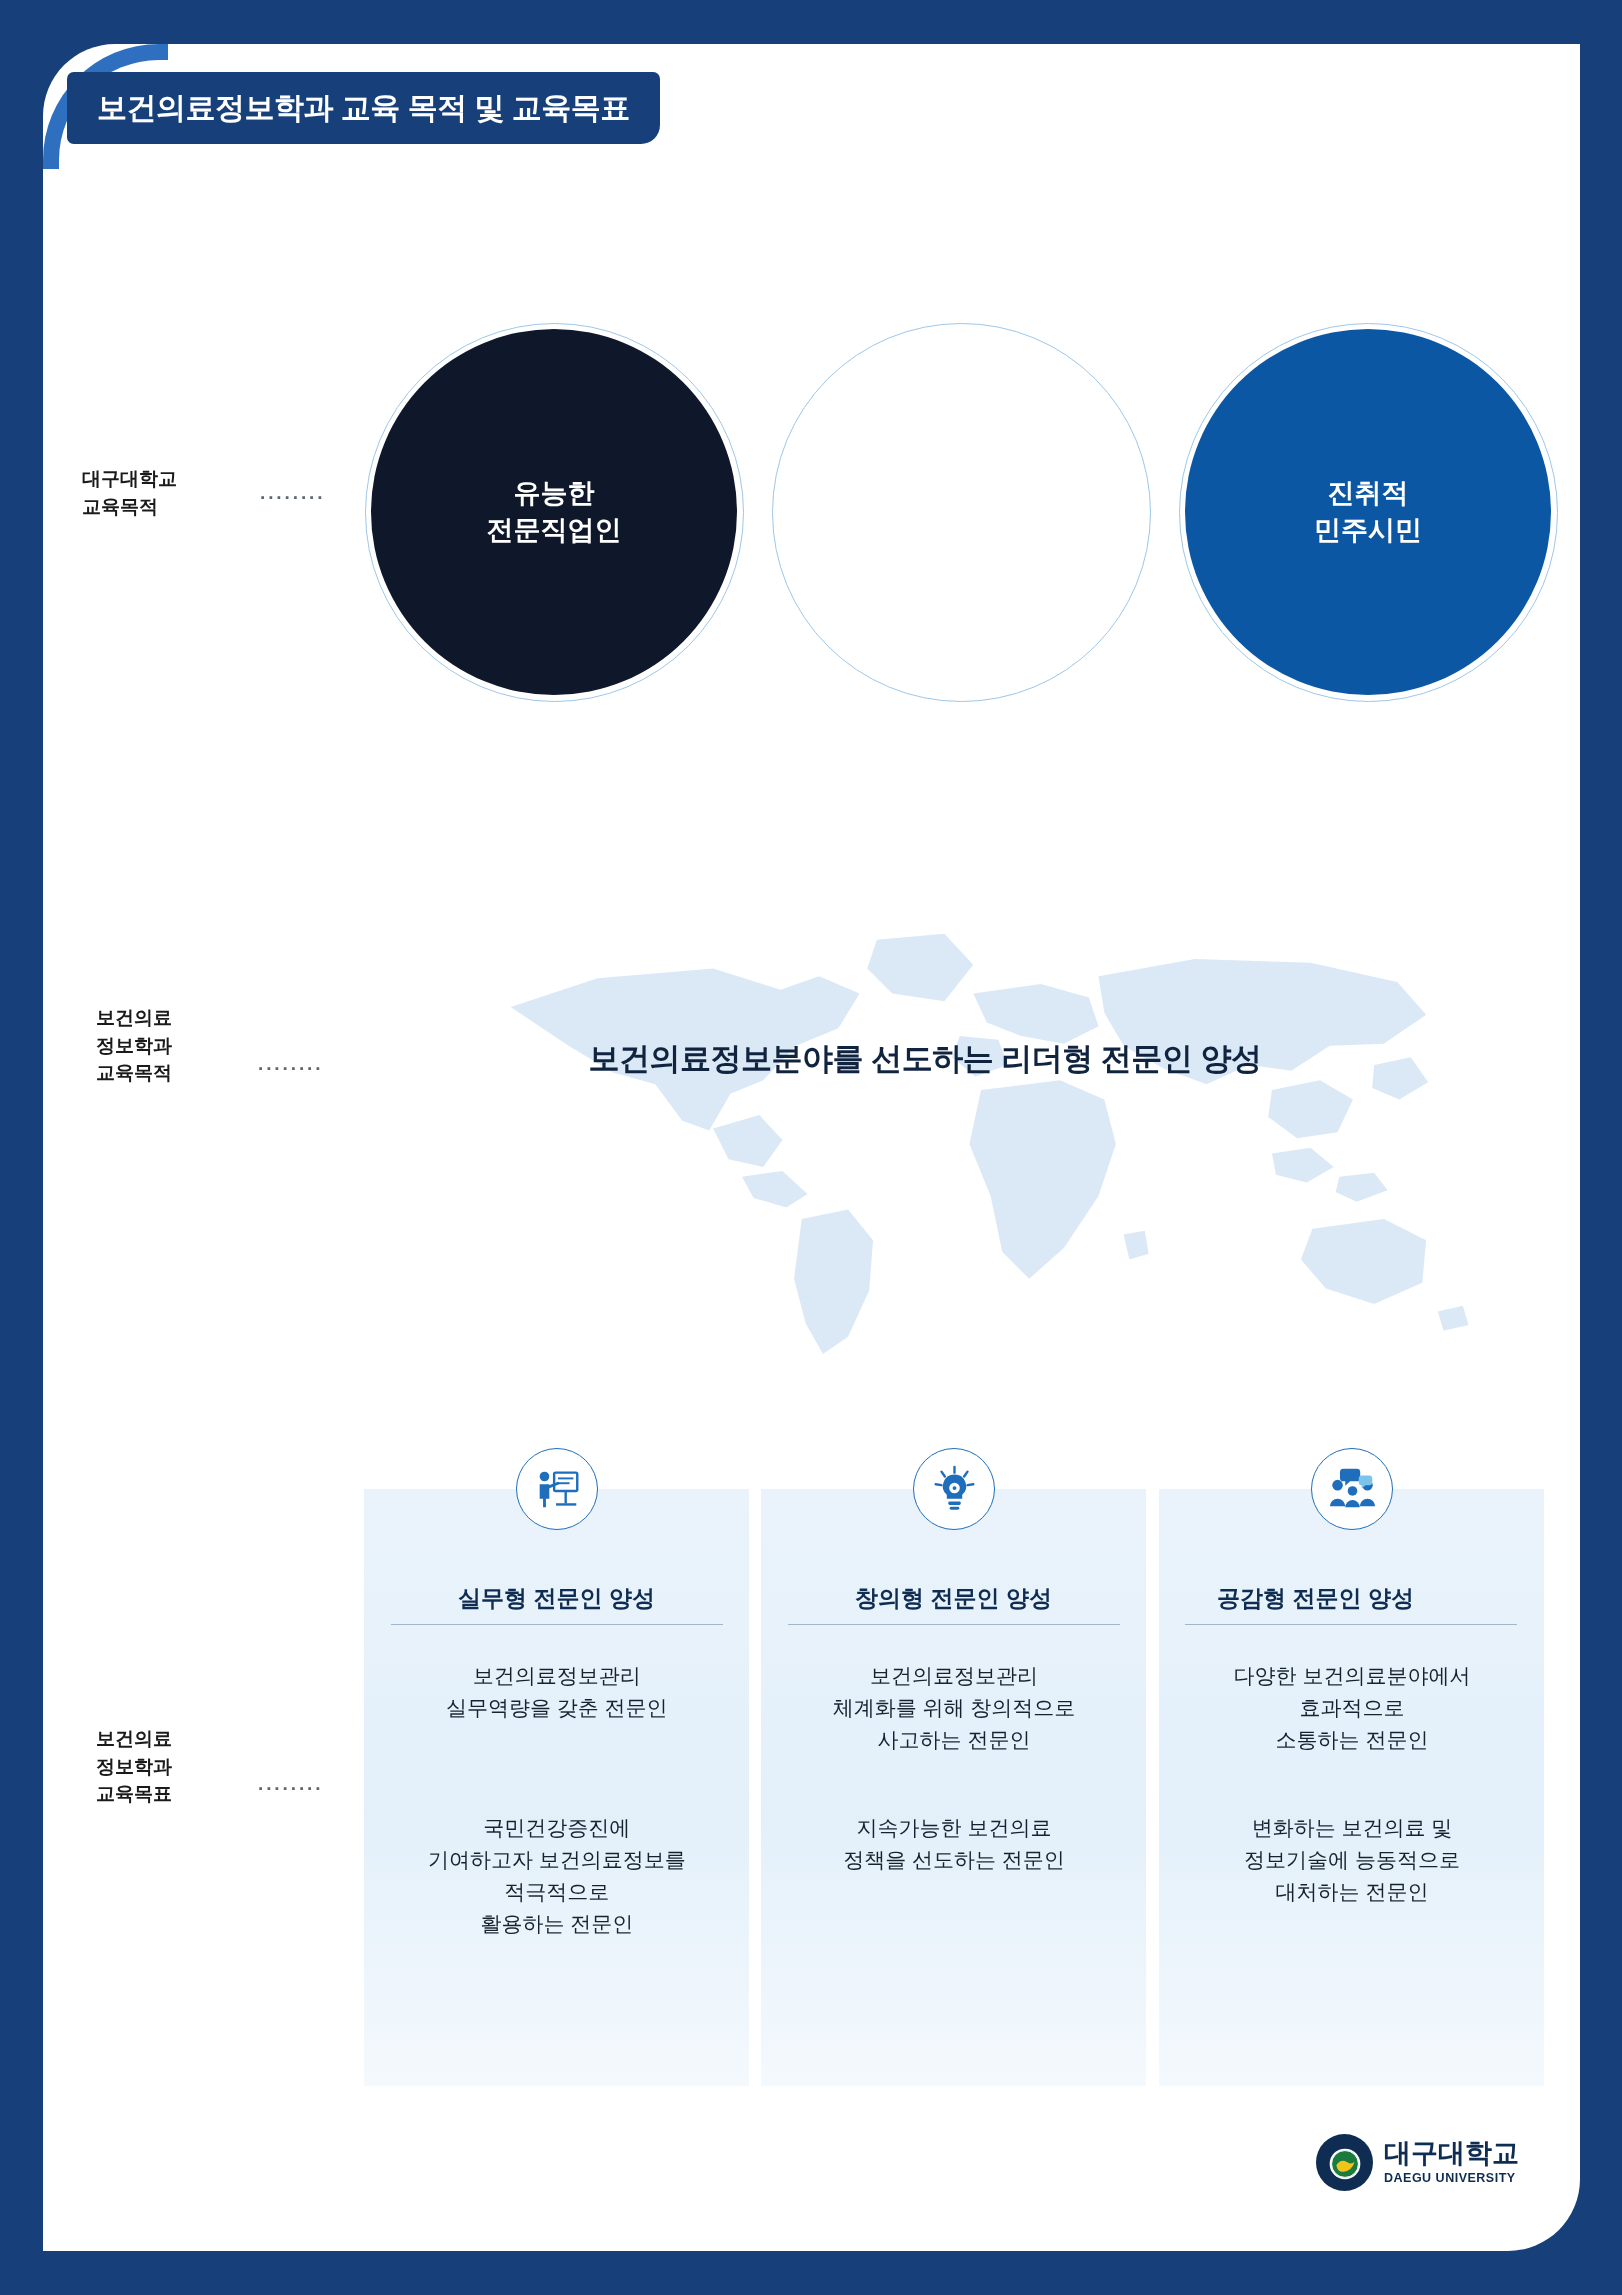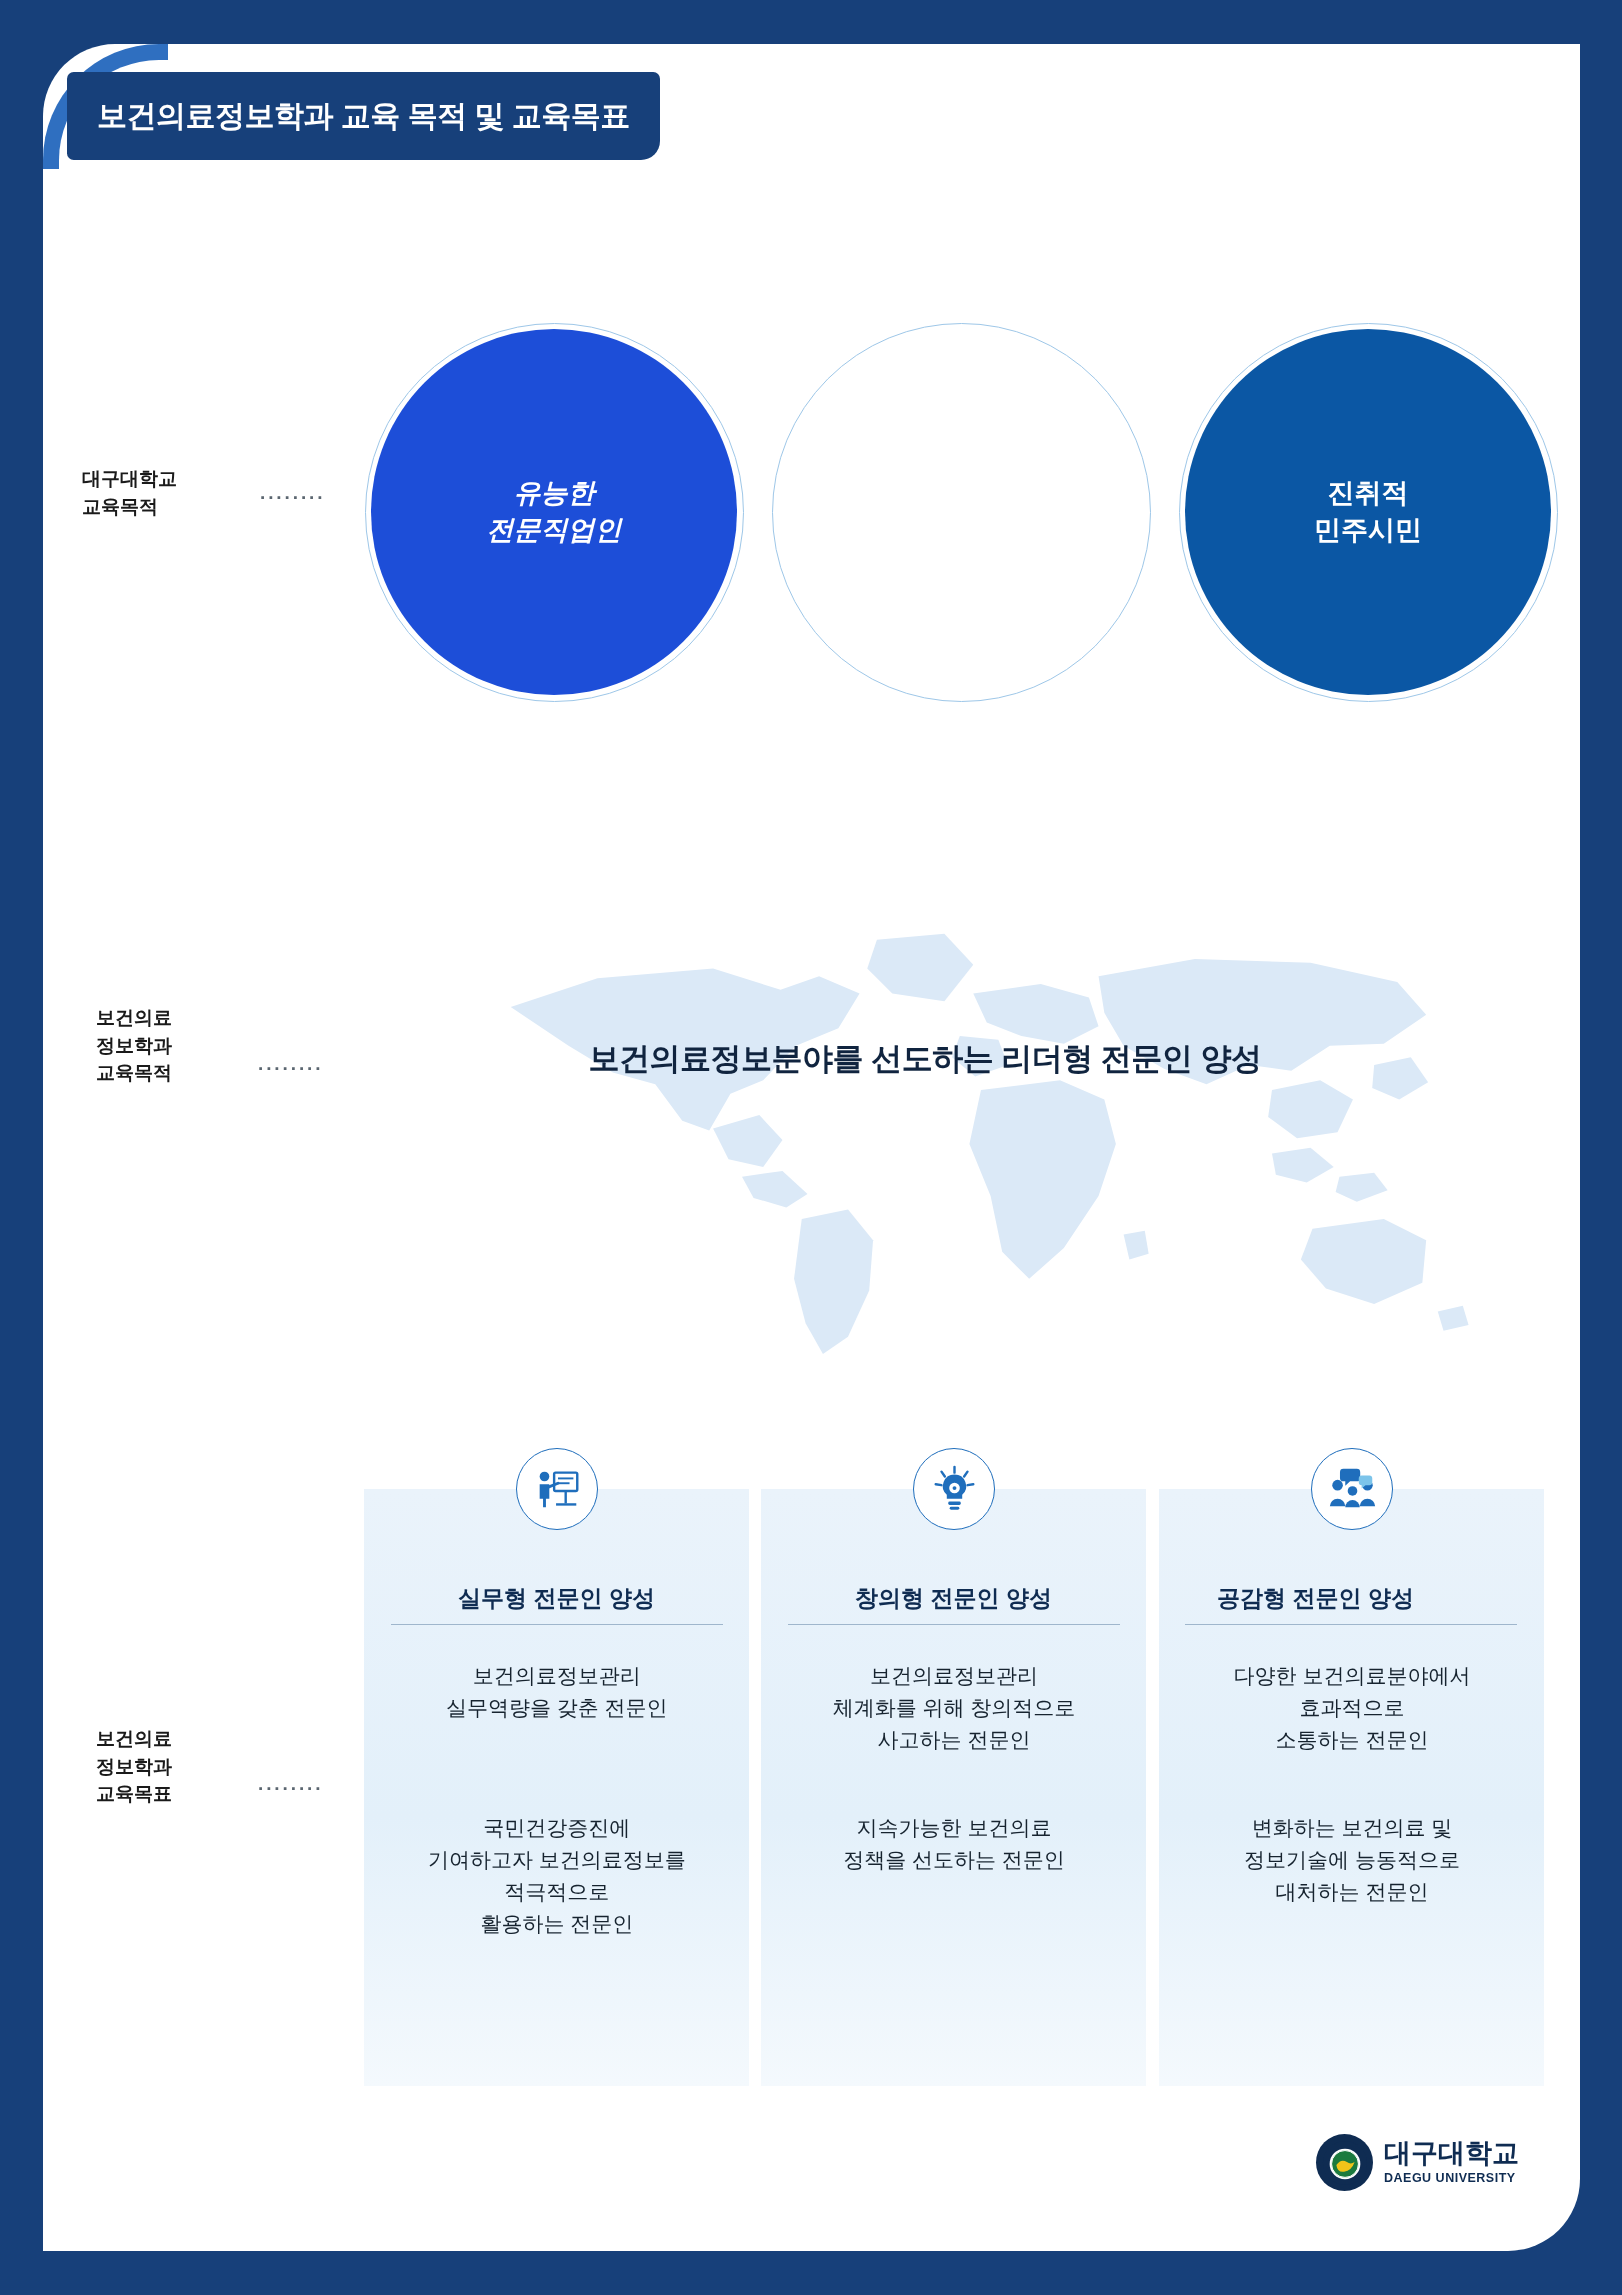--- a/index.html
+++ b/index.html
@@ -46,21 +46,21 @@
   
   #title-bar {
     position: absolute;
     left: 67px;
     top: 72px;
     height: 64px;
     background: #17407a;
     border-radius: 6.7px 6.7px 19px 6.7px;
     display: flex;
     align-items: center;
-    padding: 12px 30px;
+    padding: 4px 30px;
   }
   #title-bar .title-text {
     color: #ffffff;
     font-size: 30px;
     font-weight: bold;
     letter-spacing: -0.5px;
     white-space: nowrap;
   }
 
   
@@ -97,21 +97,21 @@
     display: flex;
     align-items: center;
     justify-content: center;
     text-align: center;
     color: #ffffff;
     font-size: 27px;
     font-weight: bold;
     line-height: 1.38;
     white-space: pre-line;
   }
-  #circle-0 { left: 0px;    top: 4.8px; background: #1d4ed8; font-style: italic; }
+  #circle-0 { left: 0px;    top: 4.8px; background: #0f172a; }
   #circle-1 { left: 407px;  top: 4.8px; background: #7cc4ea; }
   #circle-2 { left: 814px; top: 4.8px; background: #0b57a4; }
   .circle-ring {
     position: absolute;
     width: 379px;
     height: 379px;
     border-radius: 50%;
     border: 1.4px solid #9ec7e8;
     box-sizing: border-box;
   }

